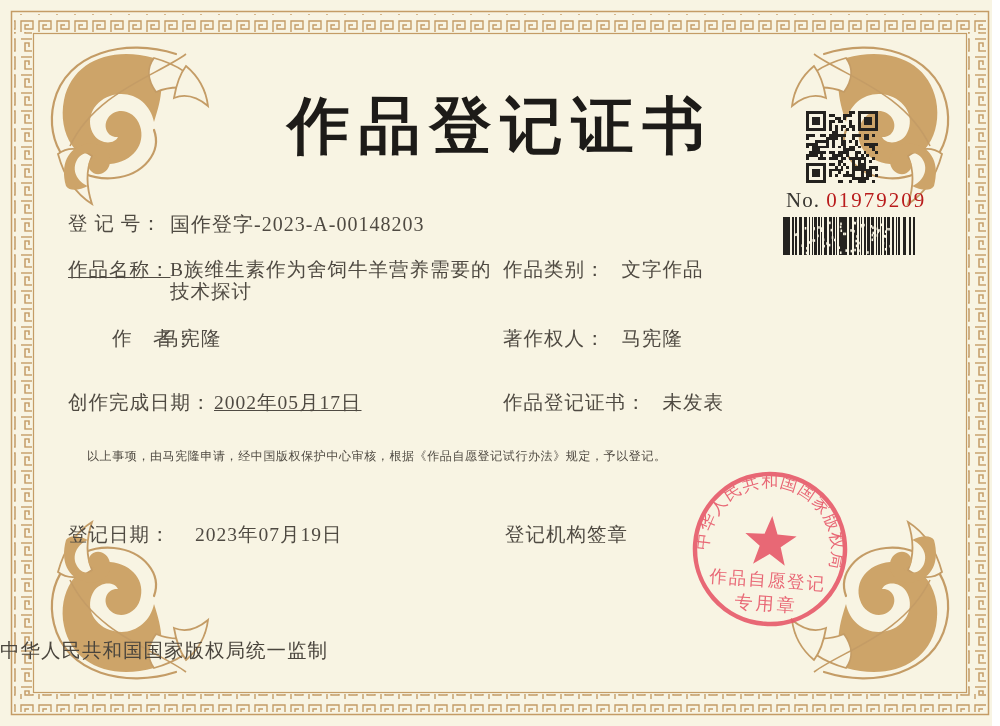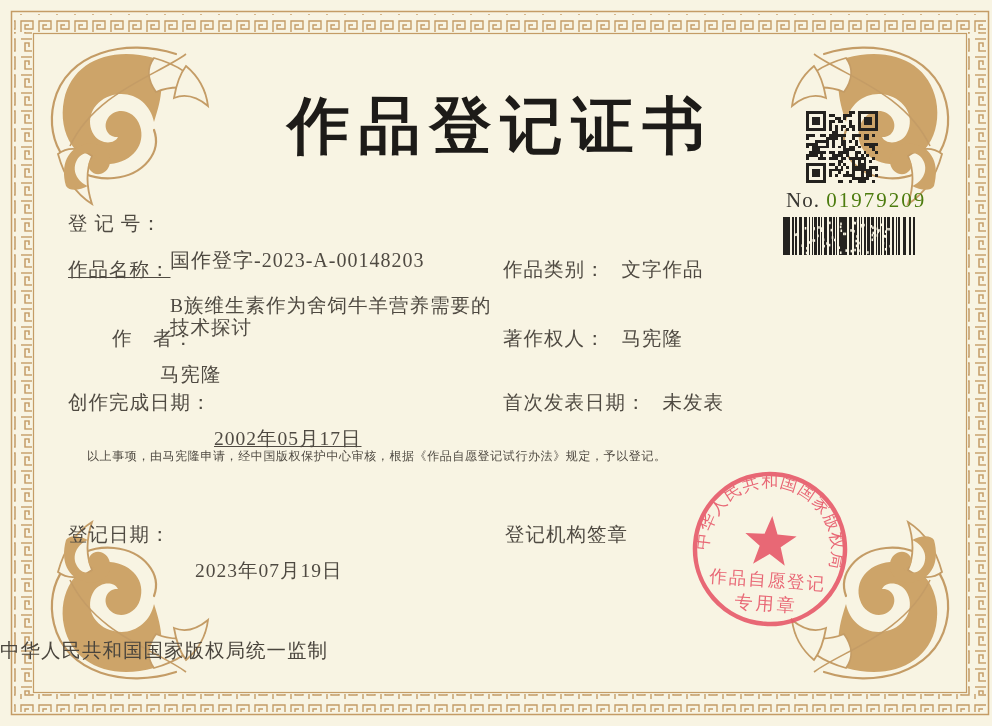--- a/index.html
+++ b/index.html
@@ -20,26 +20,26 @@
     font-size:62px;font-weight:bold;color:#1d1b18;
     letter-spacing:9px;padding-left:9px;
     font-family:"Liberation Serif","DejaVu Serif",serif;
   }
 
   .qr{position:absolute;left:806px;top:111px;width:72px;height:72px;}
   .no-line{
     position:absolute;left:786px;top:188px;
     font-size:21px;color:#3a3833;letter-spacing:1px;white-space:pre;
   }
-  .no-line .red{color:#4d7c0f;letter-spacing:2px;}
+  .no-line .red{color:#b91c1c;letter-spacing:2px;}
   .barcode{position:absolute;left:783px;top:217px;}
 
   .row{position:absolute;font-size:19.5px;letter-spacing:1px;line-height:22px;}
   .lab{position:absolute;white-space:pre;}
-  .val{position:absolute;white-space:pre;margin-top:36px;}
+  .val{position:absolute;white-space:pre;}
   .r1{top:213px;}  .r1 .lab{left:68px;} .r1 .val{left:170px;font-size:20px;}
   .r2{top:259px;}  .r2 .lab{left:68px;text-decoration:underline;}
   .r2 .val{left:170px;width:334px;white-space:normal;line-height:21.5px;word-break:break-all;}
   .r3{top:328px;}  .r3 .lab{left:68px;margin-left:44px;} .r3 .val{left:160px;}
   .r4{top:392px;}  .r4 .lab{left:68px;} .r4 .val{left:214px;text-decoration:underline;}
   .r6{top:524px;}  .r6 .lab{left:68px;} .r6 .val{left:195px;}
   .rightcol{position:absolute;left:503px;top:0;display:flex;gap:16px;white-space:pre;}
   .agency{position:absolute;left:505px;top:0;white-space:pre;}
 
   .statement{
@@ -456,21 +456,21 @@
     <span class="rightcol">
       <span>著作权人：</span>
       <span>马宪隆</span>
     </span>
   </div>
 
   <div class="row r4">
     <span class="lab">创作完成日期：</span>
     <span class="val">2002年05月17日</span>
     <span class="rightcol">
-      <span>首次发表日期：</span>
+      <span>作品登记证书：</span>
       <span>未发表</span>
     </span>
   </div>
 
   <p class="statement">以上事项，由马宪隆申请，经中国版权保护中心审核，根据《作品自愿登记试行办法》规定，予以登记。</p>
 
   <div class="row r6">
     <span class="lab">登记日期：</span>
     <span class="val">2023年07月19日</span>
     <span class="agency">登记机构签章</span>

